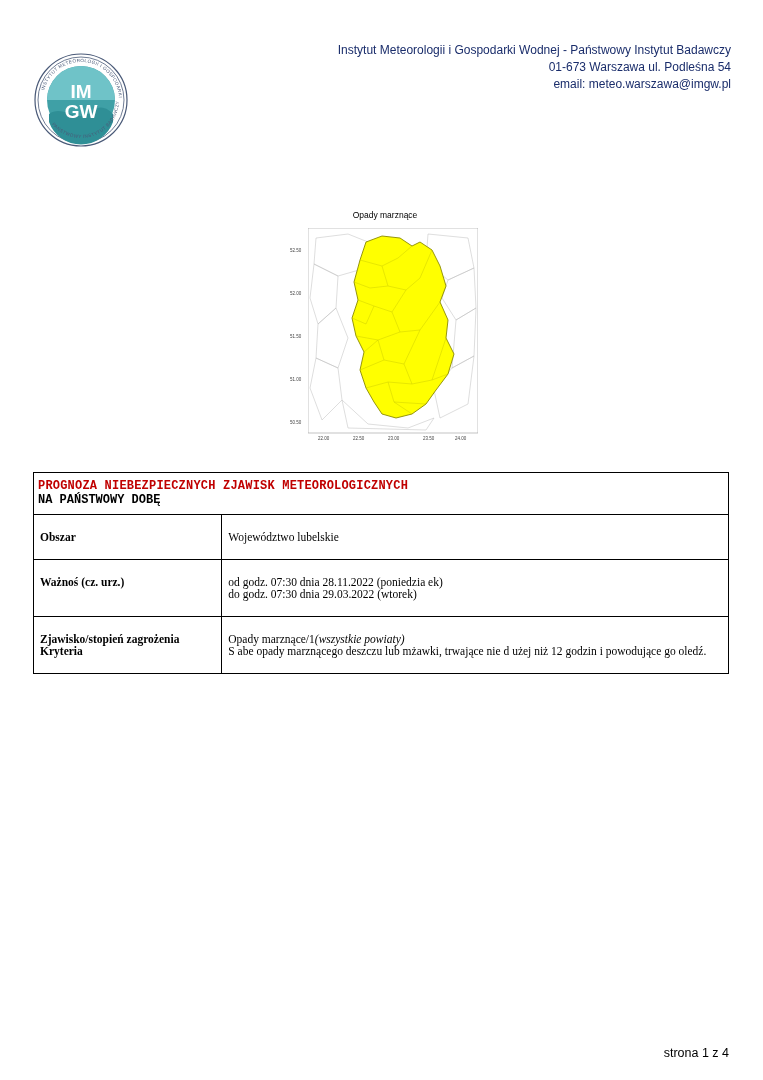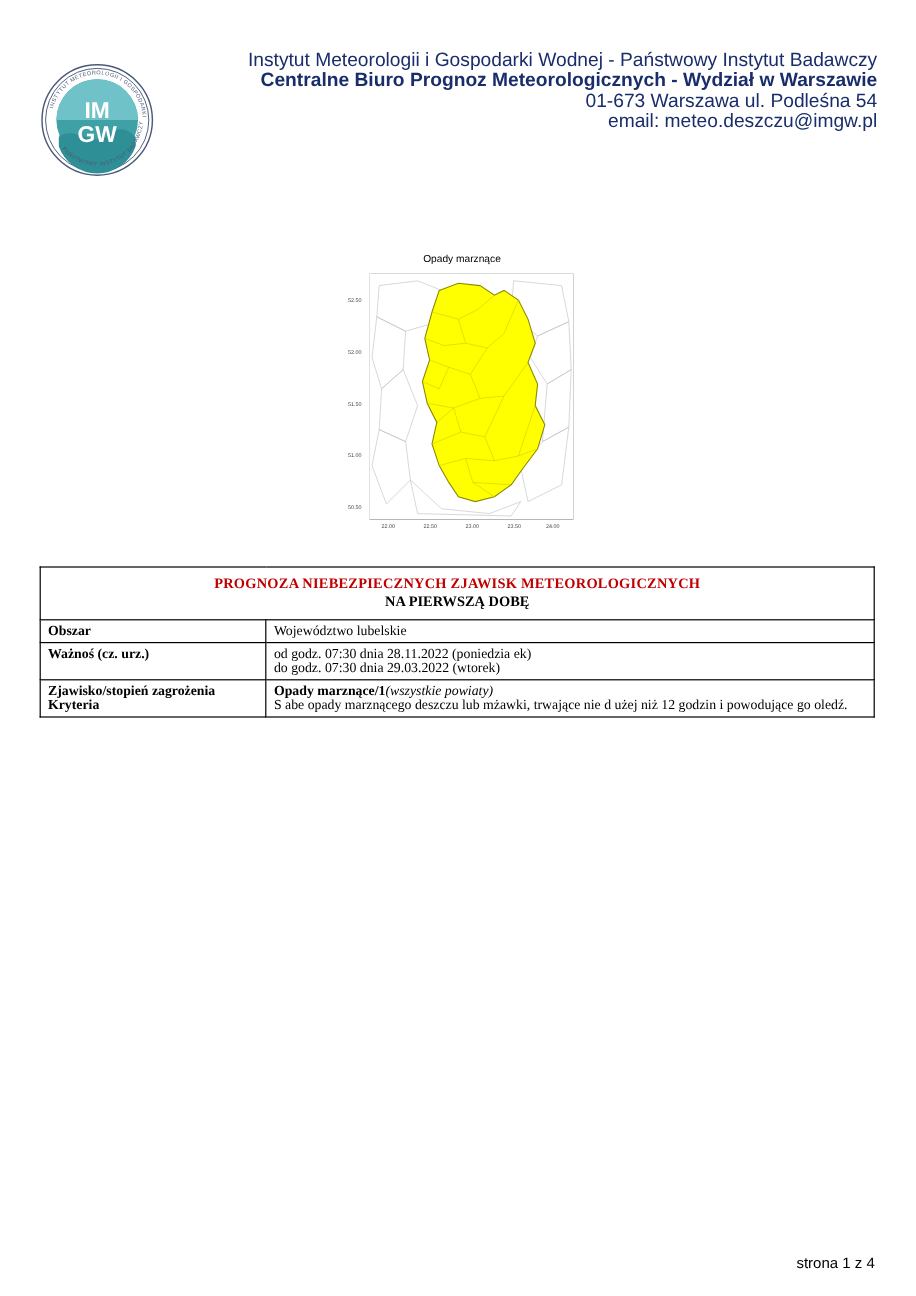--- a/index.html
+++ b/index.html
@@ -30,21 +30,21 @@
     top: 14px;
     width: 96px;
     height: 96px;
   }
   .header-text {
     position: absolute;
     right: 32px;
     top: 4px;
     text-align: right;
     font-family: "Liberation Sans", sans-serif;
-    font-size: 16px;
+    font-size: 12px;
     line-height: 17px;
     color: #1a2d6b;
   }
   .header-text .bold {
     font-weight: bold;
   }
 
   
   .map-area {
     position: absolute;
@@ -82,26 +82,26 @@
   .warn-table {
     position: absolute;
     left: 33px;
     top: 472px;
     width: 696px;
     border-collapse: collapse;
     font-size: 11.5px;
   }
   .warn-table td {
     border: 1px solid #000000;
-    padding: 3px 6px;
+    padding: 16px 6px;
     vertical-align: top;
   }
   .title-cell {
-    text-align: center;
     padding: 6px 4px 7px 4px !important;
+    font-family: Liberation Mono, monospace;
   }
   .title-main {
     color: #c00000;
     font-weight: bold;
     font-size: 12px;
     letter-spacing: 0.2px;
   }
   .title-sub {
     color: #000000;
     font-weight: bold;
@@ -111,21 +111,21 @@
     font-weight: bold;
     width: 180px;
   }
   .val-cell {
     width: 514px;
   }
   .val-line {
     display: block;
   }
   .bolditalic-run b {
-    font-weight: bold;
+    font-weight: normal;
   }
   .bolditalic-run i {
     font-style: italic;
     text-align: right;
   }
 
   
   .footer {
     position: absolute;
     right: 34px;
@@ -155,23 +155,22 @@
       </text>
       <path id="arcBot" d="M10 48 a38 38 0 0 0 76 0" fill="none"></path>
       <text font-family="Liberation Sans, sans-serif" font-size="4.6" fill="#4a5a78" letter-spacing="0.4">
         <textPath href="#arcBot" startOffset="22%">PAŃSTWOWY INSTYTUT BADAWCZY</textPath>
       </text>
     </svg>
   </div>
 
   <div class="header-text">
     <div>Instytut Meteorologii i Gospodarki Wodnej - Państwowy Instytut Badawczy</div>
-    <div class="bold">Centralne Biuro Prognoz Meteorologicznych - Wydział w Warszawie</div>
     <div>01-673 Warszawa ul. Podleśna  54</div>
-    <div>email: meteo.deszczu@imgw.pl</div>
+    <div>email: meteo.warszawa@imgw.pl</div>
   </div>
 </div>
 
 <div class="map-area">
   <div class="map-title">Opady marznące</div>
   <div class="map-frame">
 
     <div class="axis-label" style="left:0px;  top:24px;">52.50</div>
     <div class="axis-label" style="left:0px;  top:67px;">52.00</div>
     <div class="axis-label" style="left:0px;  top:110px;">51.50</div>
@@ -225,21 +224,21 @@
       </g>
     </svg>
   </div>
 </div>
 
 <table class="warn-table">
   <tbody>
     <tr>
       <td class="title-cell" colspan="2">
         <div class="title-main">PROGNOZA NIEBEZPIECZNYCH ZJAWISK METEOROLOGICZNYCH</div>
-        <div class="title-sub">NA PIERWSZĄ DOBĘ</div>
+        <div class="title-sub">NA PAŃSTWOWY DOBĘ</div>
       </td>
     </tr>
     <tr>
       <td class="label-cell">Obszar</td>
       <td class="val-cell">Województwo lubelskie</td>
     </tr>
     <tr>
       <td class="label-cell">Ważnoś    (cz. urz.)</td>
       <td class="val-cell">
         <span class="val-line">od godz. 07:30 dnia 28.11.2022 (poniedzia ek)</span>

